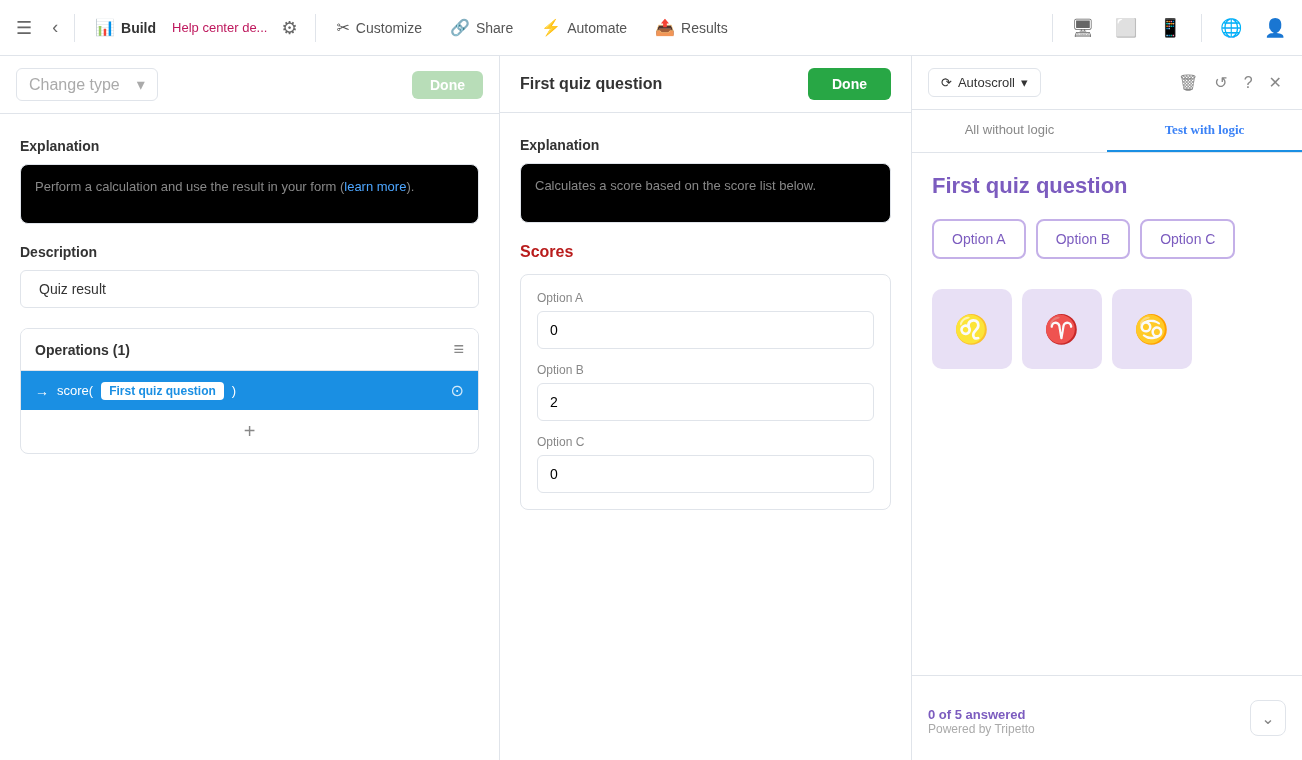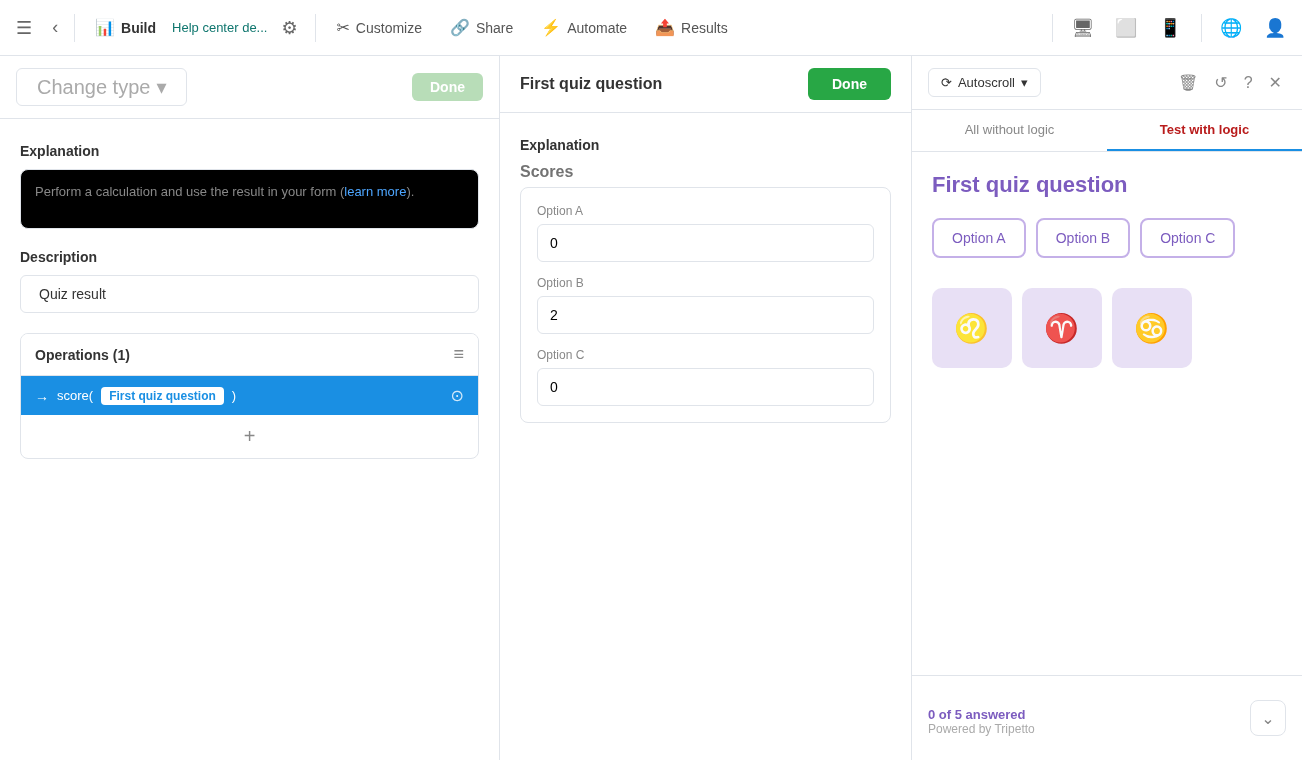--- a/index.html
+++ b/index.html
@@ -30,23 +30,23 @@
     
     .left-panel {
       width: 500px; background: #fff; border-right: 1px solid #e0e4ea;
       display: flex; flex-direction: column;
     }
     .panel-header {
       display: flex; align-items: center; justify-content: space-between;
       padding: 12px 16px; border-bottom: 1px solid #e0e4ea; background: #fff;
     }
     .change-type-btn {
-      display: flex; align-items: center; gap: 6px;
-      padding: 6px 20px; border: 1px solid #e0e4ea; border-radius: 6px;
-      background: #fff; cursor: pointer; color: #aaa; font-size: 20px;
+      display: flex; align-items: center; gap: 17px;
+      padding: 6px 12px; border: 1px solid #e0e4ea; border-radius: 6px;
+      background: #fff; cursor: pointer; color: #aaa; font-size: 16px;
     }
     .done-btn-left {
       padding: 6px 18px; border-radius: 6px;
       background: #b8ddb8; border: none; cursor: pointer;
       color: #fff; font-size: 14px; font-weight: 600;
     }
     .left-content { padding: 24px 20px; overflow-y: auto; flex: 1; }
     .section-label { font-size: 14px; font-weight: 600; color: #333; margin-bottom: 10px; }
     .explanation-box {
       border: 1px solid #e0e4ea; border-radius: 8px; padding: 14px;
@@ -92,21 +92,21 @@
       display: flex; align-items: center; justify-content: space-between;
       padding: 12px 20px; border-bottom: 1px solid #e0e4ea;
     }
     .mid-title { font-size: 16px; font-weight: 600; color: #333; }
     .done-btn-mid {
       padding: 8px 24px; border-radius: 6px;
       background: #28a745; border: none; cursor: pointer;
       color: #fff; font-size: 14px; font-weight: 600;
     }
     .mid-content { padding: 24px 20px; overflow-y: auto; flex: 1; }
-    .scores-label { font-size: 16px; font-weight: 600; color: #737373; margin-bottom: 6px; }
+    .scores-label { font-size: 16px; font-weight: 600; color: #b91c1c; margin-bottom: 13px; }
     .scores-container {
       border: 1px solid #e0e4ea; border-radius: 8px; padding: 16px;
       display: flex; flex-direction: column; gap: 14px;
     }
     .score-option-label { font-size: 12px; color: #888; margin-bottom: 6px; }
     .score-input {
       width: 100%; border: 1px solid #e0e4ea; border-radius: 6px;
       padding: 10px 12px; font-size: 14px; outline: none;
     }
 
@@ -127,21 +127,21 @@
     .rt-icon { color: #888; cursor: pointer; font-size: 16px; padding: 4px; }
 
     
     .preview-tabs {
       display: flex; border-bottom: 1px solid #e0e4ea;
     }
     .preview-tab {
       flex: 1; padding: 12px 8px; text-align: center; cursor: pointer;
       font-size: 13px; color: #888; border-bottom: 2px solid transparent;
     }
-    .preview-tab.active { color: #b91c1c; border-bottom-color: #1a8fe3; font-weight: 600; }
+    .preview-tab.active { color: #3b82f6; border-bottom-color: #1a8fe3; font-weight: 600; font-family: Liberation Serif, serif; }
 
     
     .preview-content { flex: 1; overflow-y: auto; padding: 20px 20px 0; }
 
     
     .quiz-question-title {
       font-size: 22px; font-weight: 700; color: #7c5cbf; margin-bottom: 20px;
     }
     .quiz-options { display: flex; gap: 10px; margin-bottom: 30px; flex-wrap: wrap; }
     .quiz-option-btn {
@@ -179,21 +179,21 @@
 <body>
 
 <div class="top-nav">
   <span class="hamburger">☰</span>
   <span class="back-btn">‹</span>
   <div class="nav-divider"></div>
   <div class="nav-item active">
     <span class="nav-icon">📊</span>
     <span>Build</span>
   </div>
-  <span style="color:#0f766e; font-size:13px;">Help center de...</span>
+  <span style="color:#be185d; font-size:13px;">Help center de...</span>
   <span class="nav-icon-btn">⚙</span>
   <div class="nav-divider"></div>
   <div class="nav-item">
     <span class="nav-icon">✂</span>
     <span>Customize</span>
   </div>
   <div class="nav-item">
     <span class="nav-icon">🔗</span>
     <span>Share</span>
   </div>
@@ -252,20 +252,21 @@
     </div>
   </div>
 
   <div class="mid-panel">
     <div class="mid-header">
       <span class="mid-title">First quiz question</span>
       <button class="done-btn-mid">Done</button>
     </div>
     <div class="mid-content">
       <div class="section-label">Explanation</div>
+      <div class="explanation-box">Calculates a score based on the score list below.</div>
 
       <div class="scores-label">Scores</div>
       <div class="scores-container">
 
         <div>
           <div class="score-option-label">Option A</div>
           <input class="score-input" type="text" value="0" style="">
         </div>
 
         <div>

